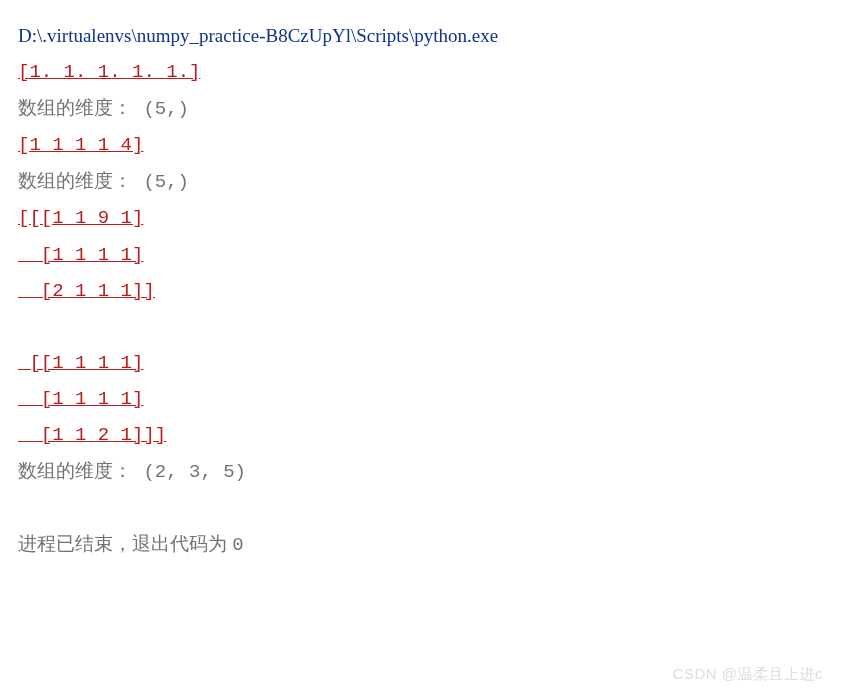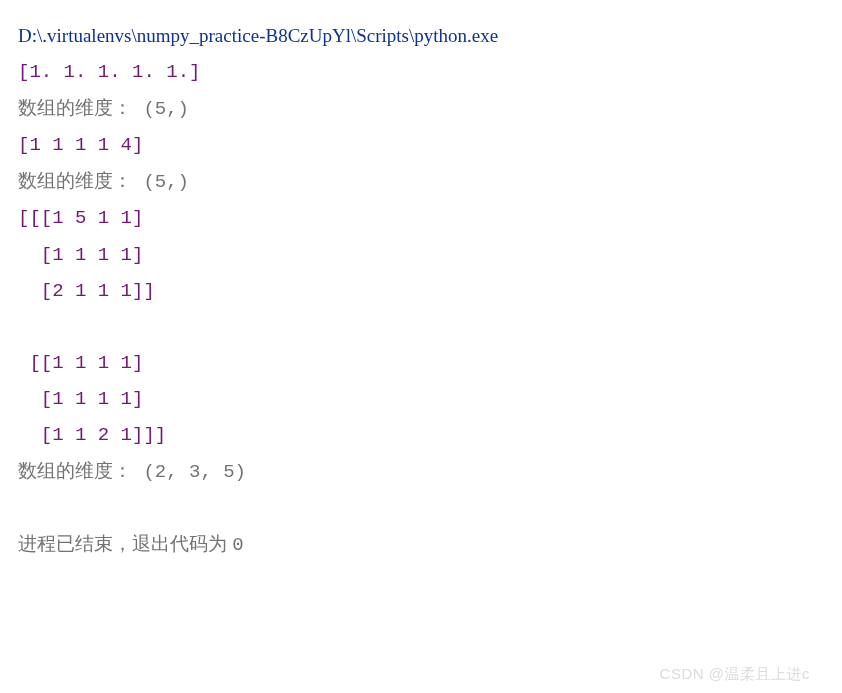--- a/index.html
+++ b/index.html
@@ -11,60 +11,61 @@
       background: #ffffff;
       color: #101010;
       width: 842px;
       box-sizing: border-box;
     }
     .path-line {
       color: #0e328e;
       font-family: Liberation Serif, serif;
     }
     .output-line {
-      color: #701a75;
+      color: #b91c1c;
       white-space: pre;
+      text-decoration: underline;
     }
     .mixed-line {
       color: #737373;
       white-space: pre;
     }
     .cjk {
       font-family: "Microsoft YaHei", "SimSun", sans-serif;
     }
     .mono {
       font-family: "Consolas", "Courier New", monospace;
     }
     .blank {
       height: 1.9em;
     }
     .watermark {
       position: absolute;
-      right: 32px;
+      right: 19px;
       top: 660px;
       color: #dcdcdc;
       font-family: "Microsoft YaHei", sans-serif;
       font-size: 15px;
       letter-spacing: 0.5px;
     }
   </style>
 </head>
 <body>
 
 <div class="path-line">D:\.virtualenvs\numpy_practice-B8CzUpYl\Scripts\python.exe</div>
 
 <div class="output-line">[1. 1. 1. 1. 1.]</div>
 
 <div class="mixed-line"><span class="cjk">数组的维度：</span><span class="mono"> (5,)</span></div>
 
 <div class="output-line">[1 1 1 1 4]</div>
 
 <div class="mixed-line"><span class="cjk">数组的维度：</span><span class="mono"> (5,)</span></div>
 
-<div class="output-line">[[[1 5 1 1]</div>
+<div class="output-line">[[[1 1 9 1]</div>
 <div class="output-line">  [1 1 1 1]</div>
 <div class="output-line">  [2 1 1 1]]</div>
 
 <div class="blank"></div>
 
 <div class="output-line"> [[1 1 1 1]</div>
 <div class="output-line">  [1 1 1 1]</div>
 <div class="output-line">  [1 1 2 1]]]</div>
 
 <div class="mixed-line"><span class="cjk">数组的维度：</span><span class="mono"> (2, 3, 5)</span></div>

